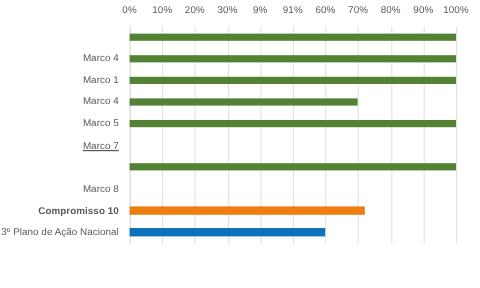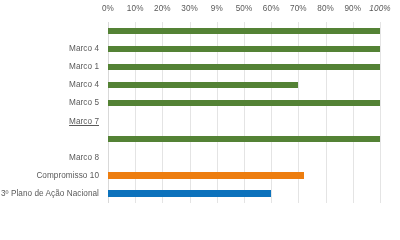--- a/index.html
+++ b/index.html
@@ -106,36 +106,36 @@
 <body>
 
 <div id="chart-root">
 
   <div id="x-axis-labels">
     <div class="x-tick-label" style="left: 108px;">0%</div>
     <div class="x-tick-label" style="left: 135.2px;">10%</div>
     <div class="x-tick-label" style="left: 162.4px;">20%</div>
     <div class="x-tick-label" style="left: 189.6px;">30%</div>
     <div class="x-tick-label" style="left: 216.8px;">9%</div>
-    <div class="x-tick-label" style="left: 244px;">50%</div>
+    <div class="x-tick-label" style="left: 244px;">91%</div>
     <div class="x-tick-label" style="left: 271.2px;">60%</div>
     <div class="x-tick-label" style="left: 298.4px;">70%</div>
     <div class="x-tick-label" style="left: 325.6px;">80%</div>
     <div class="x-tick-label" style="left: 352.8px;">90%</div>
-    <div class="x-tick-label" style="left: 380px; font-style: italic;">100%</div>
+    <div class="x-tick-label" style="left: 380px;">100%</div>
   </div>
 
   <div id="y-axis-labels">
     <div class="y-cat-label" style="top: 0px; margin-top: 36px;">Marco 1</div>
     <div class="y-cat-label" style="top: 18.1px;">Marco 4</div>
     <div class="y-cat-label" style="top: 54.3px;">Marco 4</div>
     <div class="y-cat-label" style="top: 72.4px;">Marco 5</div>
     <div class="y-cat-label" style="top: 91px; text-decoration: underline;">Marco 7</div>
     <div class="y-cat-label" style="top: 126.7px;">Marco 8</div>
-    <div class="y-cat-label" style="top: 144.8px;">Compromisso 10</div>
+    <div class="y-cat-label" style="top: 144.8px; font-weight: bold;">Compromisso 10</div>
     <div class="y-cat-label" style="top: 162.9px; padding-left: 41px;">3º Plano de Ação Nacional</div>
   </div>
 
   <div id="plot-area">
     <div id="gridlines-layer">
         <div class="gridline axis-line" style="left: 0px;"></div>
         <div class="gridline" style="left: 27.2px;"></div>
         <div class="gridline" style="left: 54.4px;"></div>
         <div class="gridline" style="left: 81.6px;"></div>
         <div class="gridline" style="left: 108.8px;"></div>

